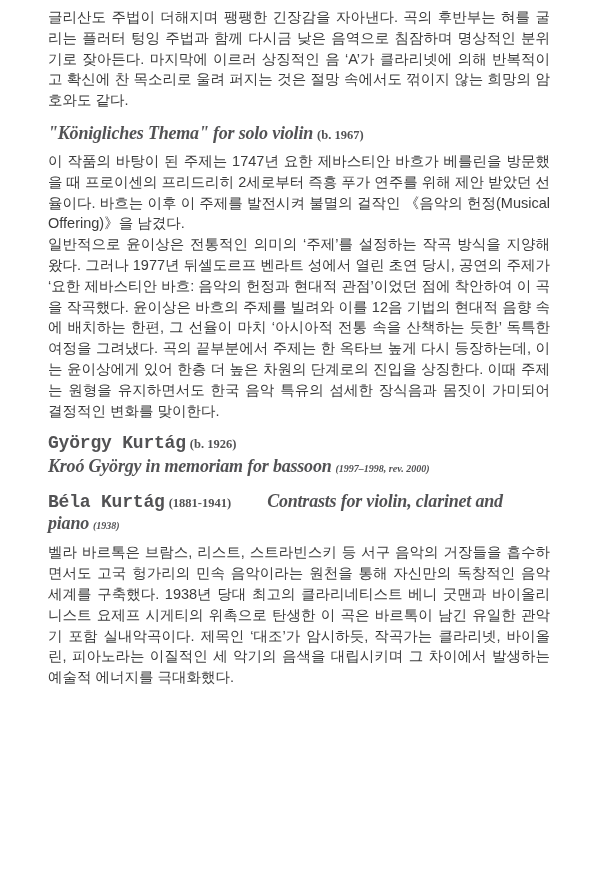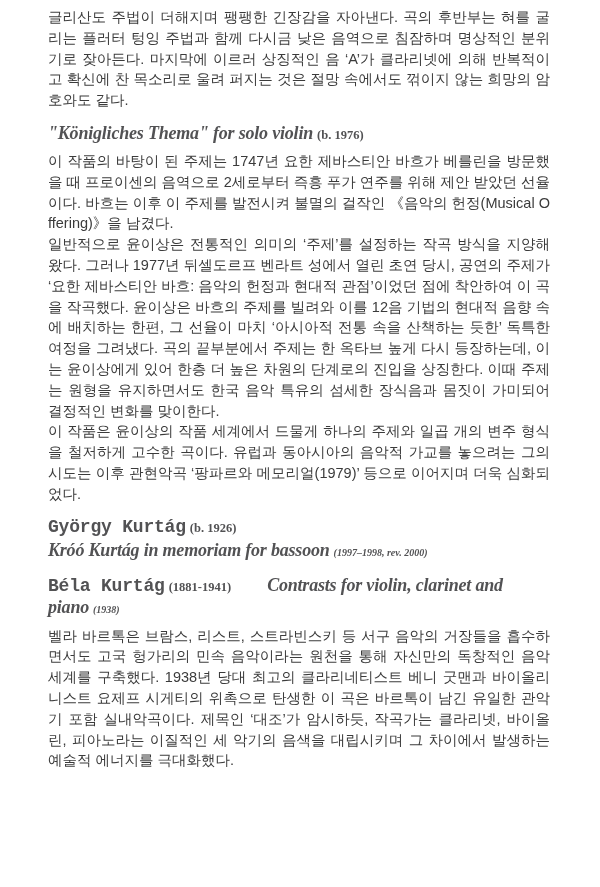--- a/index.html
+++ b/index.html
@@ -70,32 +70,31 @@
   }
 </style>
 </head>
 <body>
 
 <div class="page">
 
   <p class="para">글리산도 주법이 더해지며 팽팽한 긴장감을 자아낸다. 곡의 후반부는 혀를 굴리는 플러터 텅잉 주법과 함께 다시금 낮은 음역으로 침잠하며 명상적인 분위기로 잦아든다. 마지막에 이르러 상징적인 음 ‘A’가 클라리넷에 의해 반복적이고 확신에 찬 목소리로 울려 퍼지는 것은 절망 속에서도 꺾이지 않는 희망의 암호와도 같다.</p>
 
   <div class="heading">
-    <span class="work-title">"Königliches Thema" for solo violin</span><span class="date-upright">(b. 1976)</span>
+    <span class="work-title">"Königliches Thema" for solo violin</span><span class="date-upright">(b. 1967)</span>
   </div>
-  <p class="para">이 작품의 바탕이 된 주제는 1747년 요한 제바스티안 바흐가 베를린을 방문했을 때 프로이센의 음역으로 2세로부터 즉흥 푸가 연주를 위해 제안 받았던 선율이다. 바흐는 이후 이 주제를 발전시켜 불멸의 걸작인 《음악의 헌정(Musical Offering)》을 남겼다.</p>
+  <p class="para">이 작품의 바탕이 된 주제는 1747년 요한 제바스티안 바흐가 베를린을 방문했을 때 프로이센의 프리드리히 2세로부터 즉흥 푸가 연주를 위해 제안 받았던 선율이다. 바흐는 이후 이 주제를 발전시켜 불멸의 걸작인 《음악의 헌정(Musical Offering)》을 남겼다.</p>
   <p class="para">일반적으로 윤이상은 전통적인 의미의 ‘주제’를 설정하는 작곡 방식을 지양해 왔다. 그러나 1977년 뒤셀도르프 벤라트 성에서 열린 초연 당시, 공연의 주제가 ‘요한 제바스티안 바흐: 음악의 헌정과 현대적 관점’이었던 점에 착안하여 이 곡을 작곡했다. 윤이상은 바흐의 주제를 빌려와 이를 12음 기법의 현대적 음향 속에 배치하는 한편, 그 선율이 마치 ‘아시아적 전통 속을 산책하는 듯한’ 독특한 여정을 그려냈다. 곡의 끝부분에서 주제는 한 옥타브 높게 다시 등장하는데, 이는 윤이상에게 있어 한층 더 높은 차원의 단계로의 진입을 상징한다. 이때 주제는 원형을 유지하면서도 한국 음악 특유의 섬세한 장식음과 몸짓이 가미되어 결정적인 변화를 맞이한다.</p>
-  <p class="para">이 작품은 윤이상의 작품 세계에서 드물게 하나의 주제와 일곱 개의 변주 형식을 철저하게 고수한 곡이다. 유럽과 동아시아의 음악적 가교를 놓으려는 그의 시도는 이후 관현악곡 ‘팡파르와 메모리얼(1979)’ 등으로 이어지며 더욱 심화되었다.</p>
 
   <div class="heading two-line">
     <span class="line">
       <span class="composer-name">György Kurtág</span><span class="date-upright">(b. 1926)</span>
     </span>
     <span class="line">
-      <span class="work-title">Króó Kurtág in memoriam for bassoon</span><span class="date-italic">(1997–1998, rev. 2000)</span>
+      <span class="work-title">Kroó György in memoriam for bassoon</span><span class="date-italic">(1997–1998, rev. 2000)</span>
     </span>
   </div>
 
   <div class="heading">
     <span class="composer-name">Béla Kurtág</span><span class="date-upright">(1881-1941)</span><span class="spacer-gap"></span><span class="work-title">Contrasts for violin, clarinet and piano</span><span class="date-italic">(1938)</span>
   </div>
   <p class="para">벨라 바르톡은 브람스, 리스트, 스트라빈스키 등 서구 음악의 거장들을 흡수하면서도 고국 헝가리의 민속 음악이라는 원천을 통해 자신만의 독창적인 음악 세계를 구축했다. 1938년 당대 최고의 클라리네티스트 베니 굿맨과 바이올리니스트 요제프 시게티의 위촉으로 탄생한 이 곡은 바르톡이 남긴 유일한 관악기 포함 실내악곡이다. 제목인 ‘대조’가 암시하듯, 작곡가는 클라리넷, 바이올린, 피아노라는 이질적인 세 악기의 음색을 대립시키며 그 차이에서 발생하는 예술적 에너지를 극대화했다.</p>
 
 </div>
 

